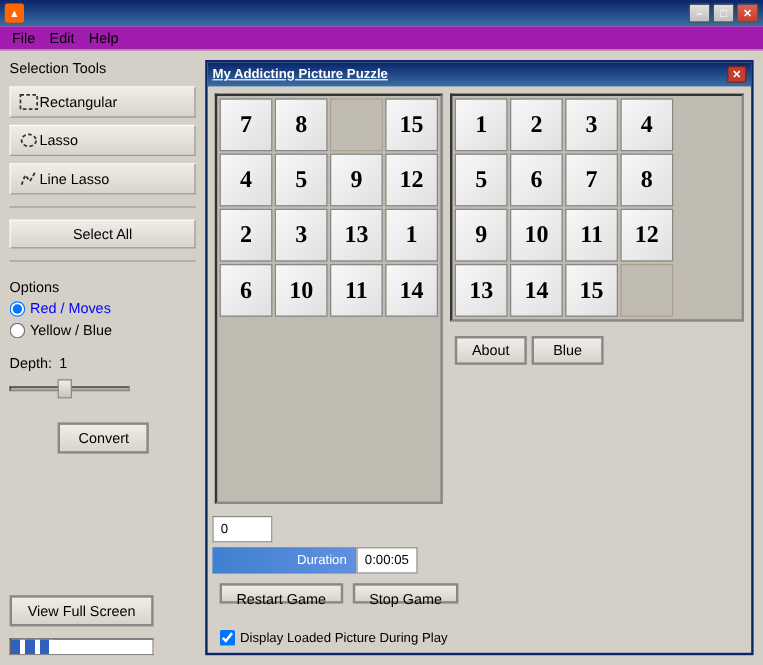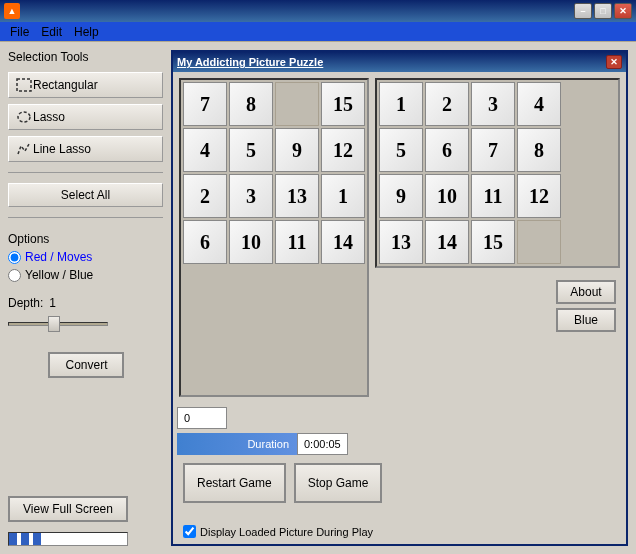--- a/index.html
+++ b/index.html
@@ -56,21 +56,21 @@
       font-size: 9px;
       cursor: pointer;
       display: flex;
       align-items: center;
       justify-content: center;
       font-weight: bold;
     }
     .title-btn.close { background: linear-gradient(to bottom, #e06050, #c04030); color: white; }
     
     .menu-bar {
-      background: #1d4ed8;
+      background: #a21caf;
       height: 20px;
       display: flex;
       align-items: center;
       padding: 0 4px;
       border-bottom: 1px solid #b0a890;
     }
     .menu-item {
       padding: 2px 6px;
       cursor: pointer;
       font-size: 12px;
@@ -302,33 +302,33 @@
       display: flex;
       gap: 8px;
       padding: 4px 6px;
     }
     .game-btn {
       background: linear-gradient(to bottom, #f0ede8, #d8d4cc);
       border: 2px solid #888;
       padding: 4px 12px;
       cursor: pointer;
       font-size: 12px;
-      height: 40px;
+      height: 17px;
     }
     .checkbox-row {
       display: flex;
       align-items: center;
       gap: 4px;
       padding: 2px 6px;
       font-size: 11px;
       margin-top: 12px;
     }
     .about-exit-area {
       display: flex;
-      flex-direction: column;
+      flex-direction: row;
       gap: 4px;
       align-items: flex-end;
       padding: 4px;
     }
     .about-btn, .exit-btn {
       background: linear-gradient(to bottom, #f0ede8, #d8d4cc);
       border: 2px solid #888;
       padding: 3px 12px;
       cursor: pointer;
       font-size: 12px;

